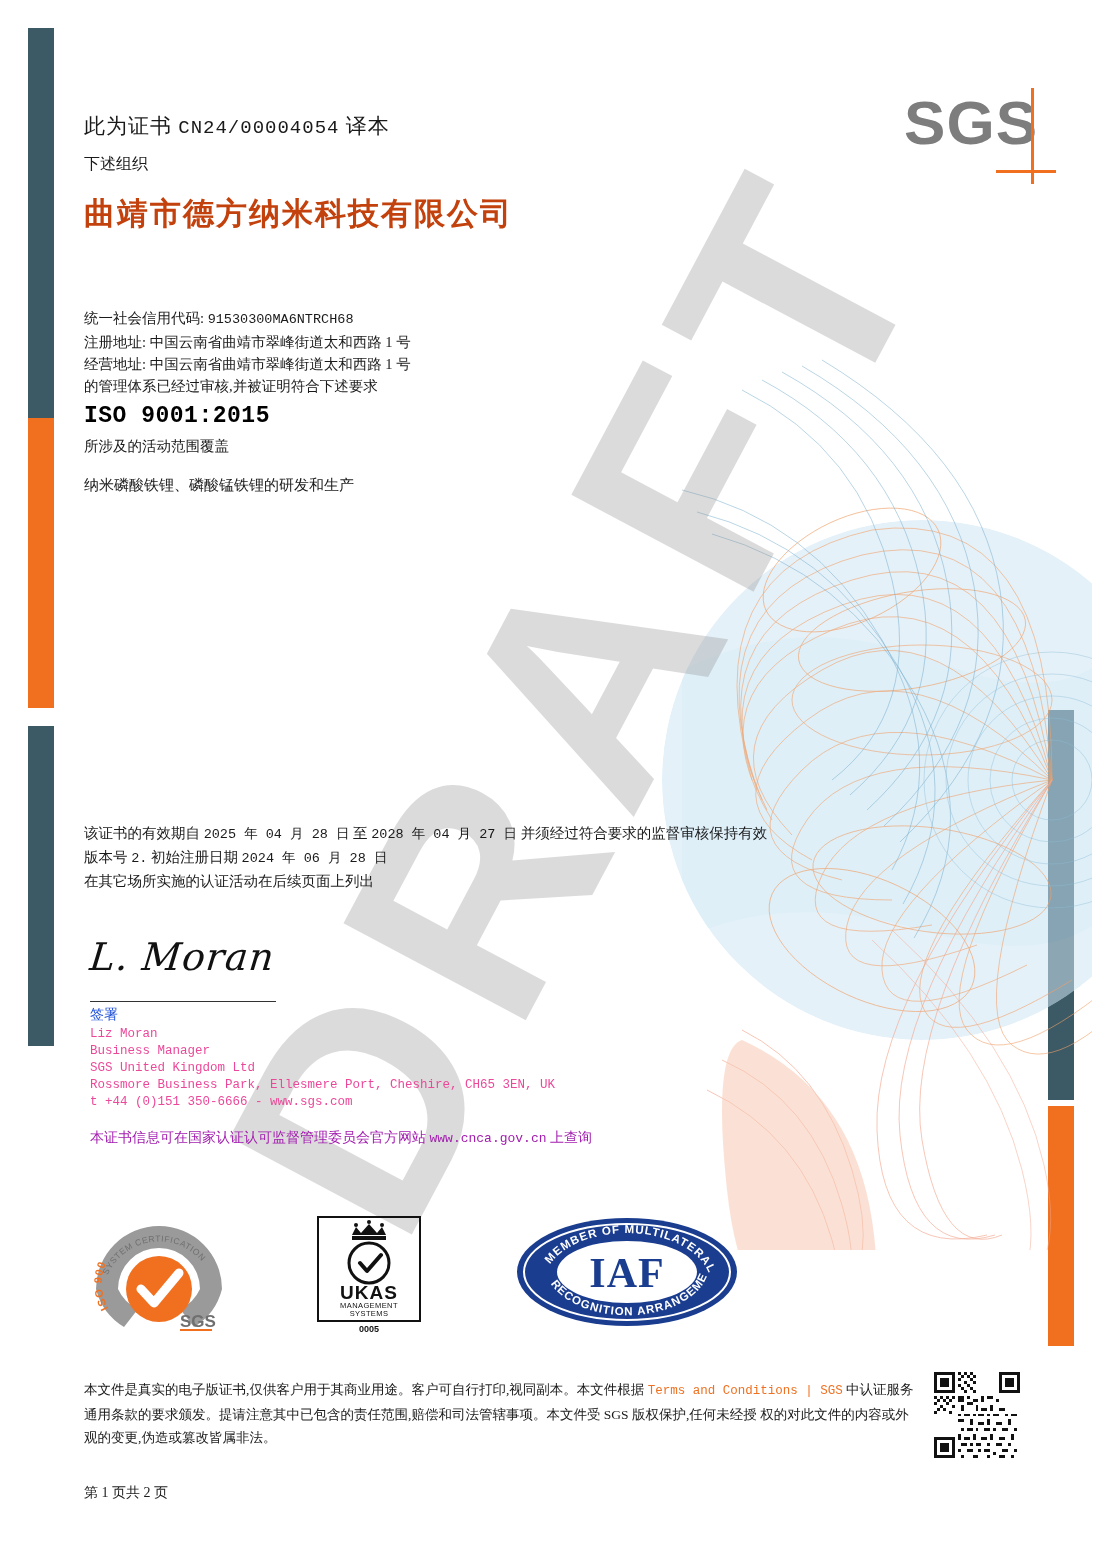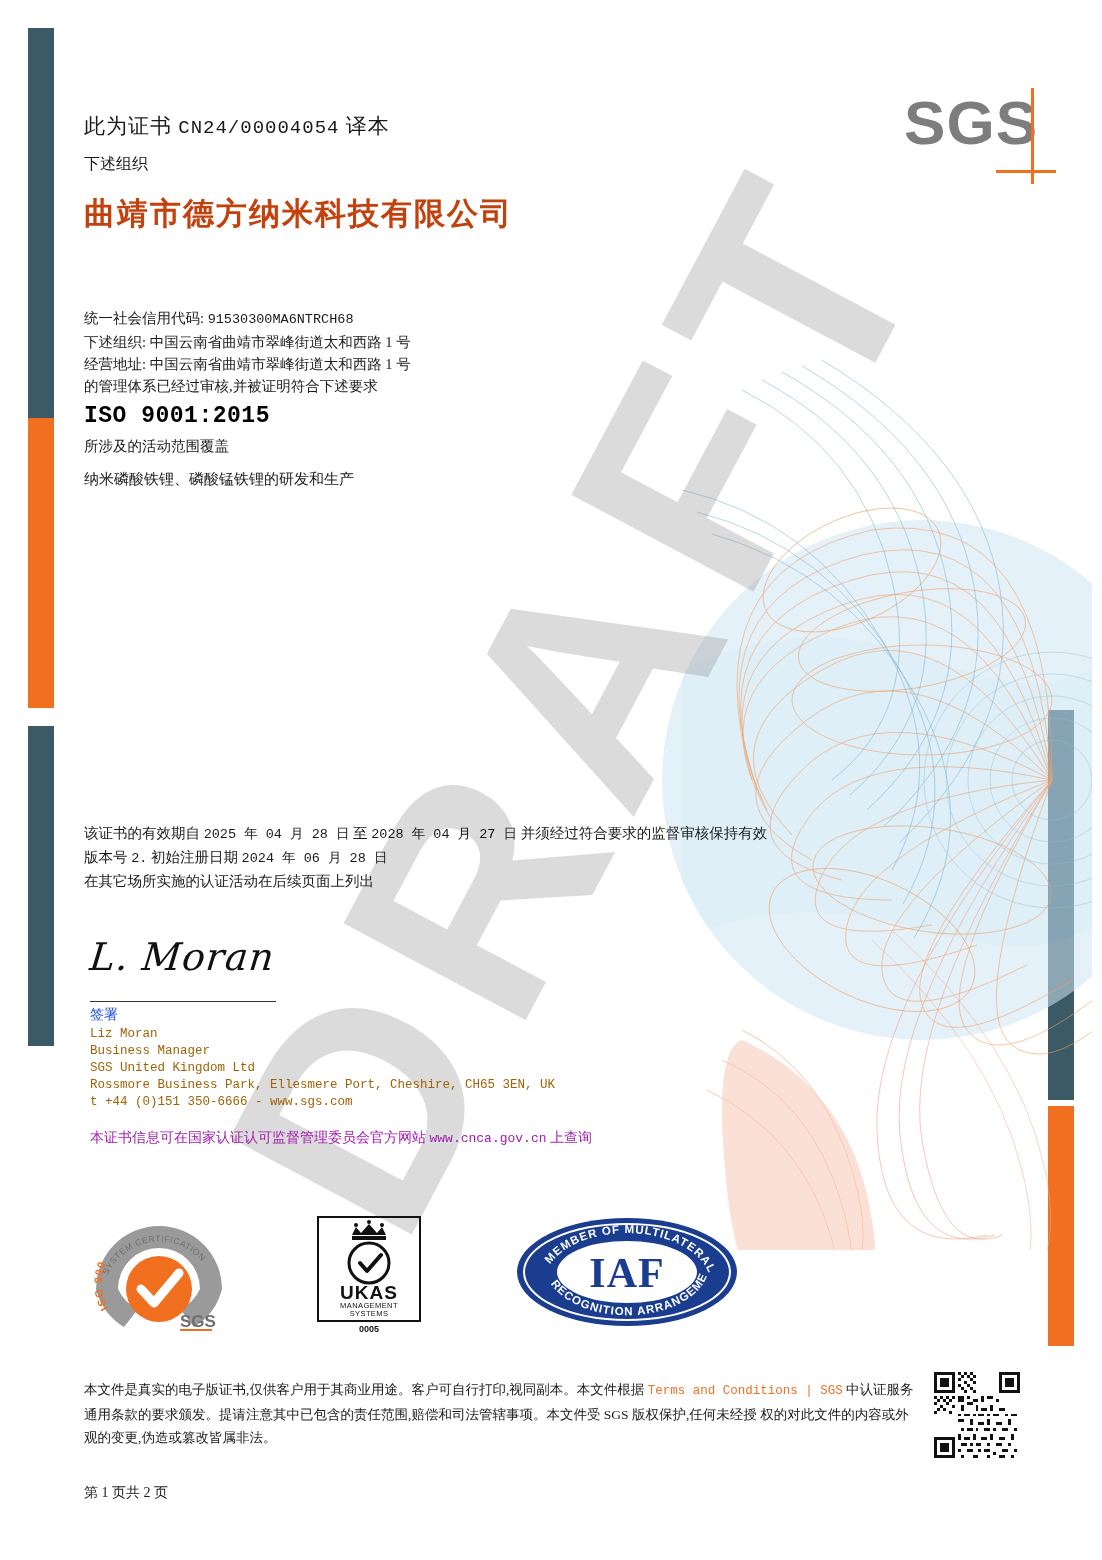--- a/index.html
+++ b/index.html
@@ -112,21 +112,21 @@
   .std {
     font-family: "Liberation Mono", monospace;
     font-size: 23px;
     font-weight: bold;
     color: #000;
     margin-top: 6px;
     letter-spacing: 0.5px;
   }
 
   .scope-label { font-size: 14.5px; margin-top: 8px; color:#1a1a1a; }
-  .scope-text  { font-size: 15px; margin-top: 14px; color:#1a1a1a; }
+  .scope-text  { font-size: 15px; margin-top: 20px; color:#1a1a1a; }
 
   .validity {
     position: absolute;
     left: 84px; top: 822px;
     width: 760px;
     font-size: 14.5px;
     line-height: 23px;
     color: #1a1a1a;
   }
   .validity .num { font-family: Liberation Mono, monospace; font-size: 13.5px; }
@@ -140,21 +140,21 @@
     color: #111;
     letter-spacing: 1px;
     transform: skewX(-6deg);
   }
   .sig-rule { width: 186px; height: 1px; background: #333; margin-top: 22px; }
   .sig-label { font-size: 14px; margin-top: 4px; color:#1d4ed8; }
   .sig-mono {
     font-family: "Liberation Mono", monospace;
     font-size: 12.5px;
     line-height: 17px;
-    color: #a16207;
+    color: #ec4899;
     margin-top: 2px;
   }
   .cnca {
     font-size: 14px;
     margin-top: 18px;
     color: #a21caf;
   }
   .cnca .mono { font-family: "Liberation Mono", monospace; font-size: 13px; }
 
   
@@ -287,21 +287,21 @@
   <div class="line-sub">下述组织</div>
 
   <div class="org-name">曲靖市德方纳米科技有限公司</div>
 
   <div class="block-details">
     <div>
       <span>统一社会信用代码:</span>
       <span class="mono">91530300MA6NTRCH68</span>
     </div>
     <div>
-      <span>下述组织:</span>
+      <span>注册地址:</span>
       <span>中国云南省曲靖市翠峰街道太和西路 1 号</span>
     </div>
     <div>
       <span>经营地址:</span>
       <span>中国云南省曲靖市翠峰街道太和西路 1 号</span>
     </div>
     <div>的管理体系已经过审核,并被证明符合下述要求</div>
   </div>
 
   <div class="std">ISO 9001:2015</div>

